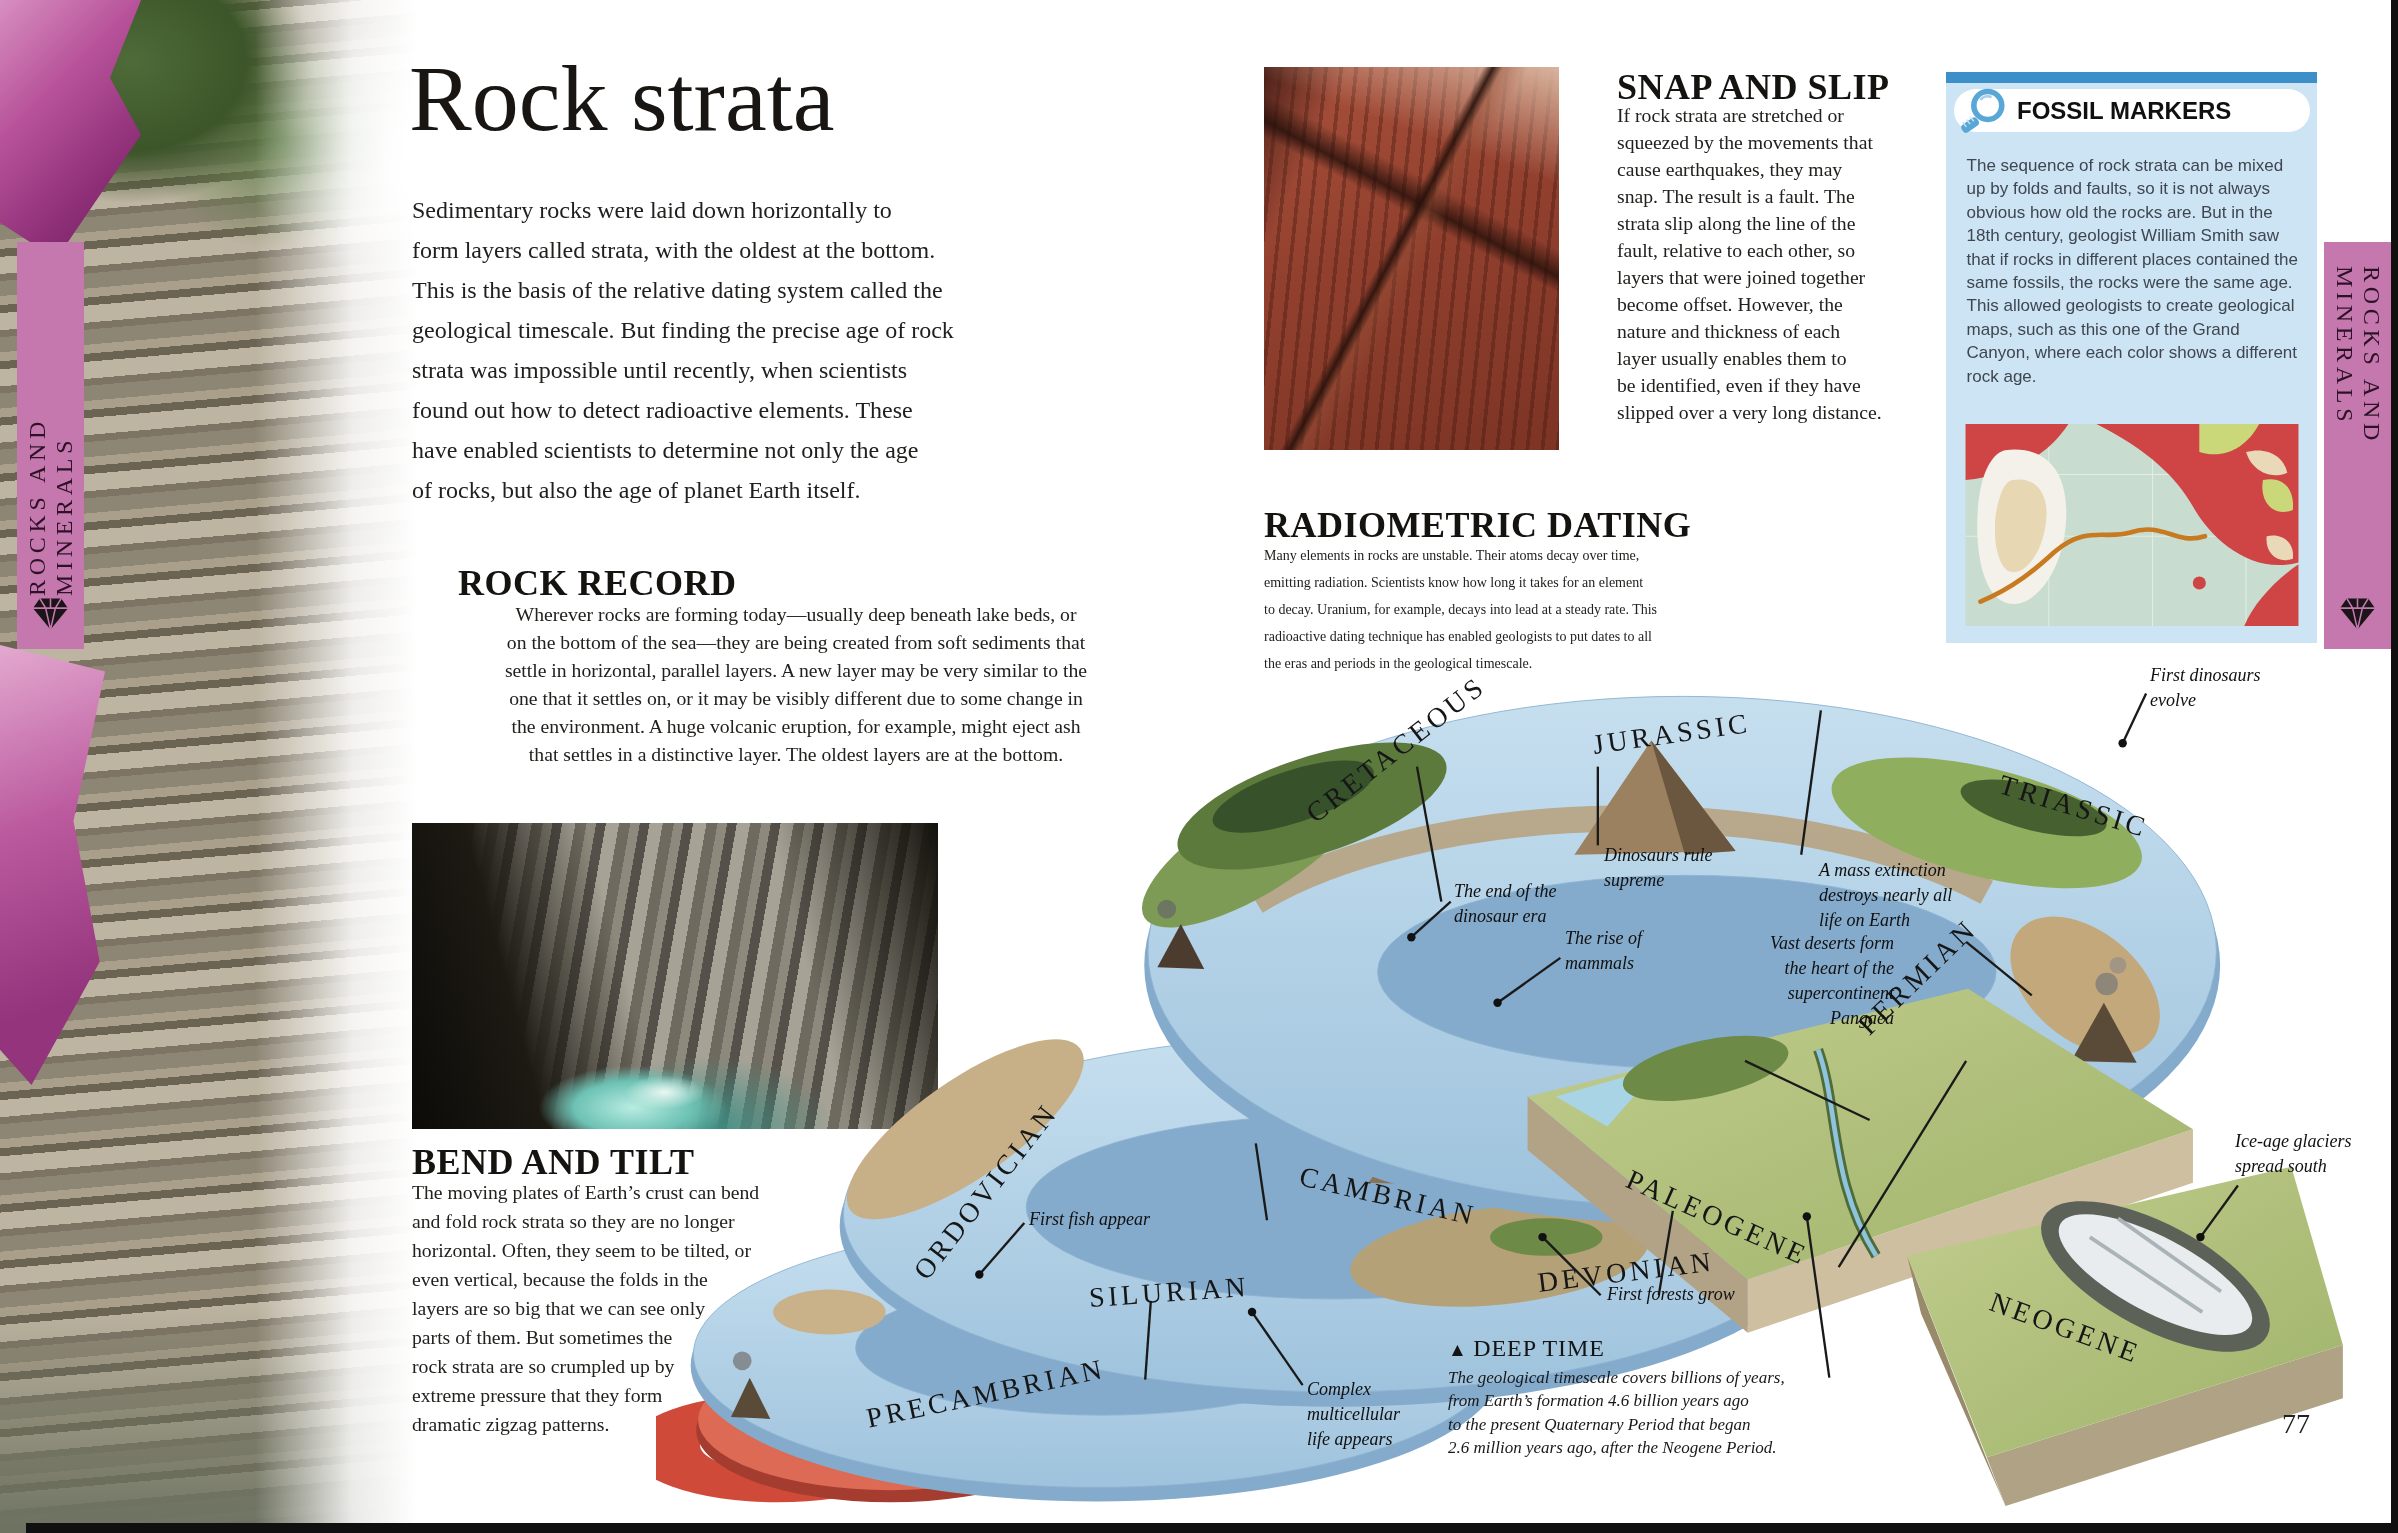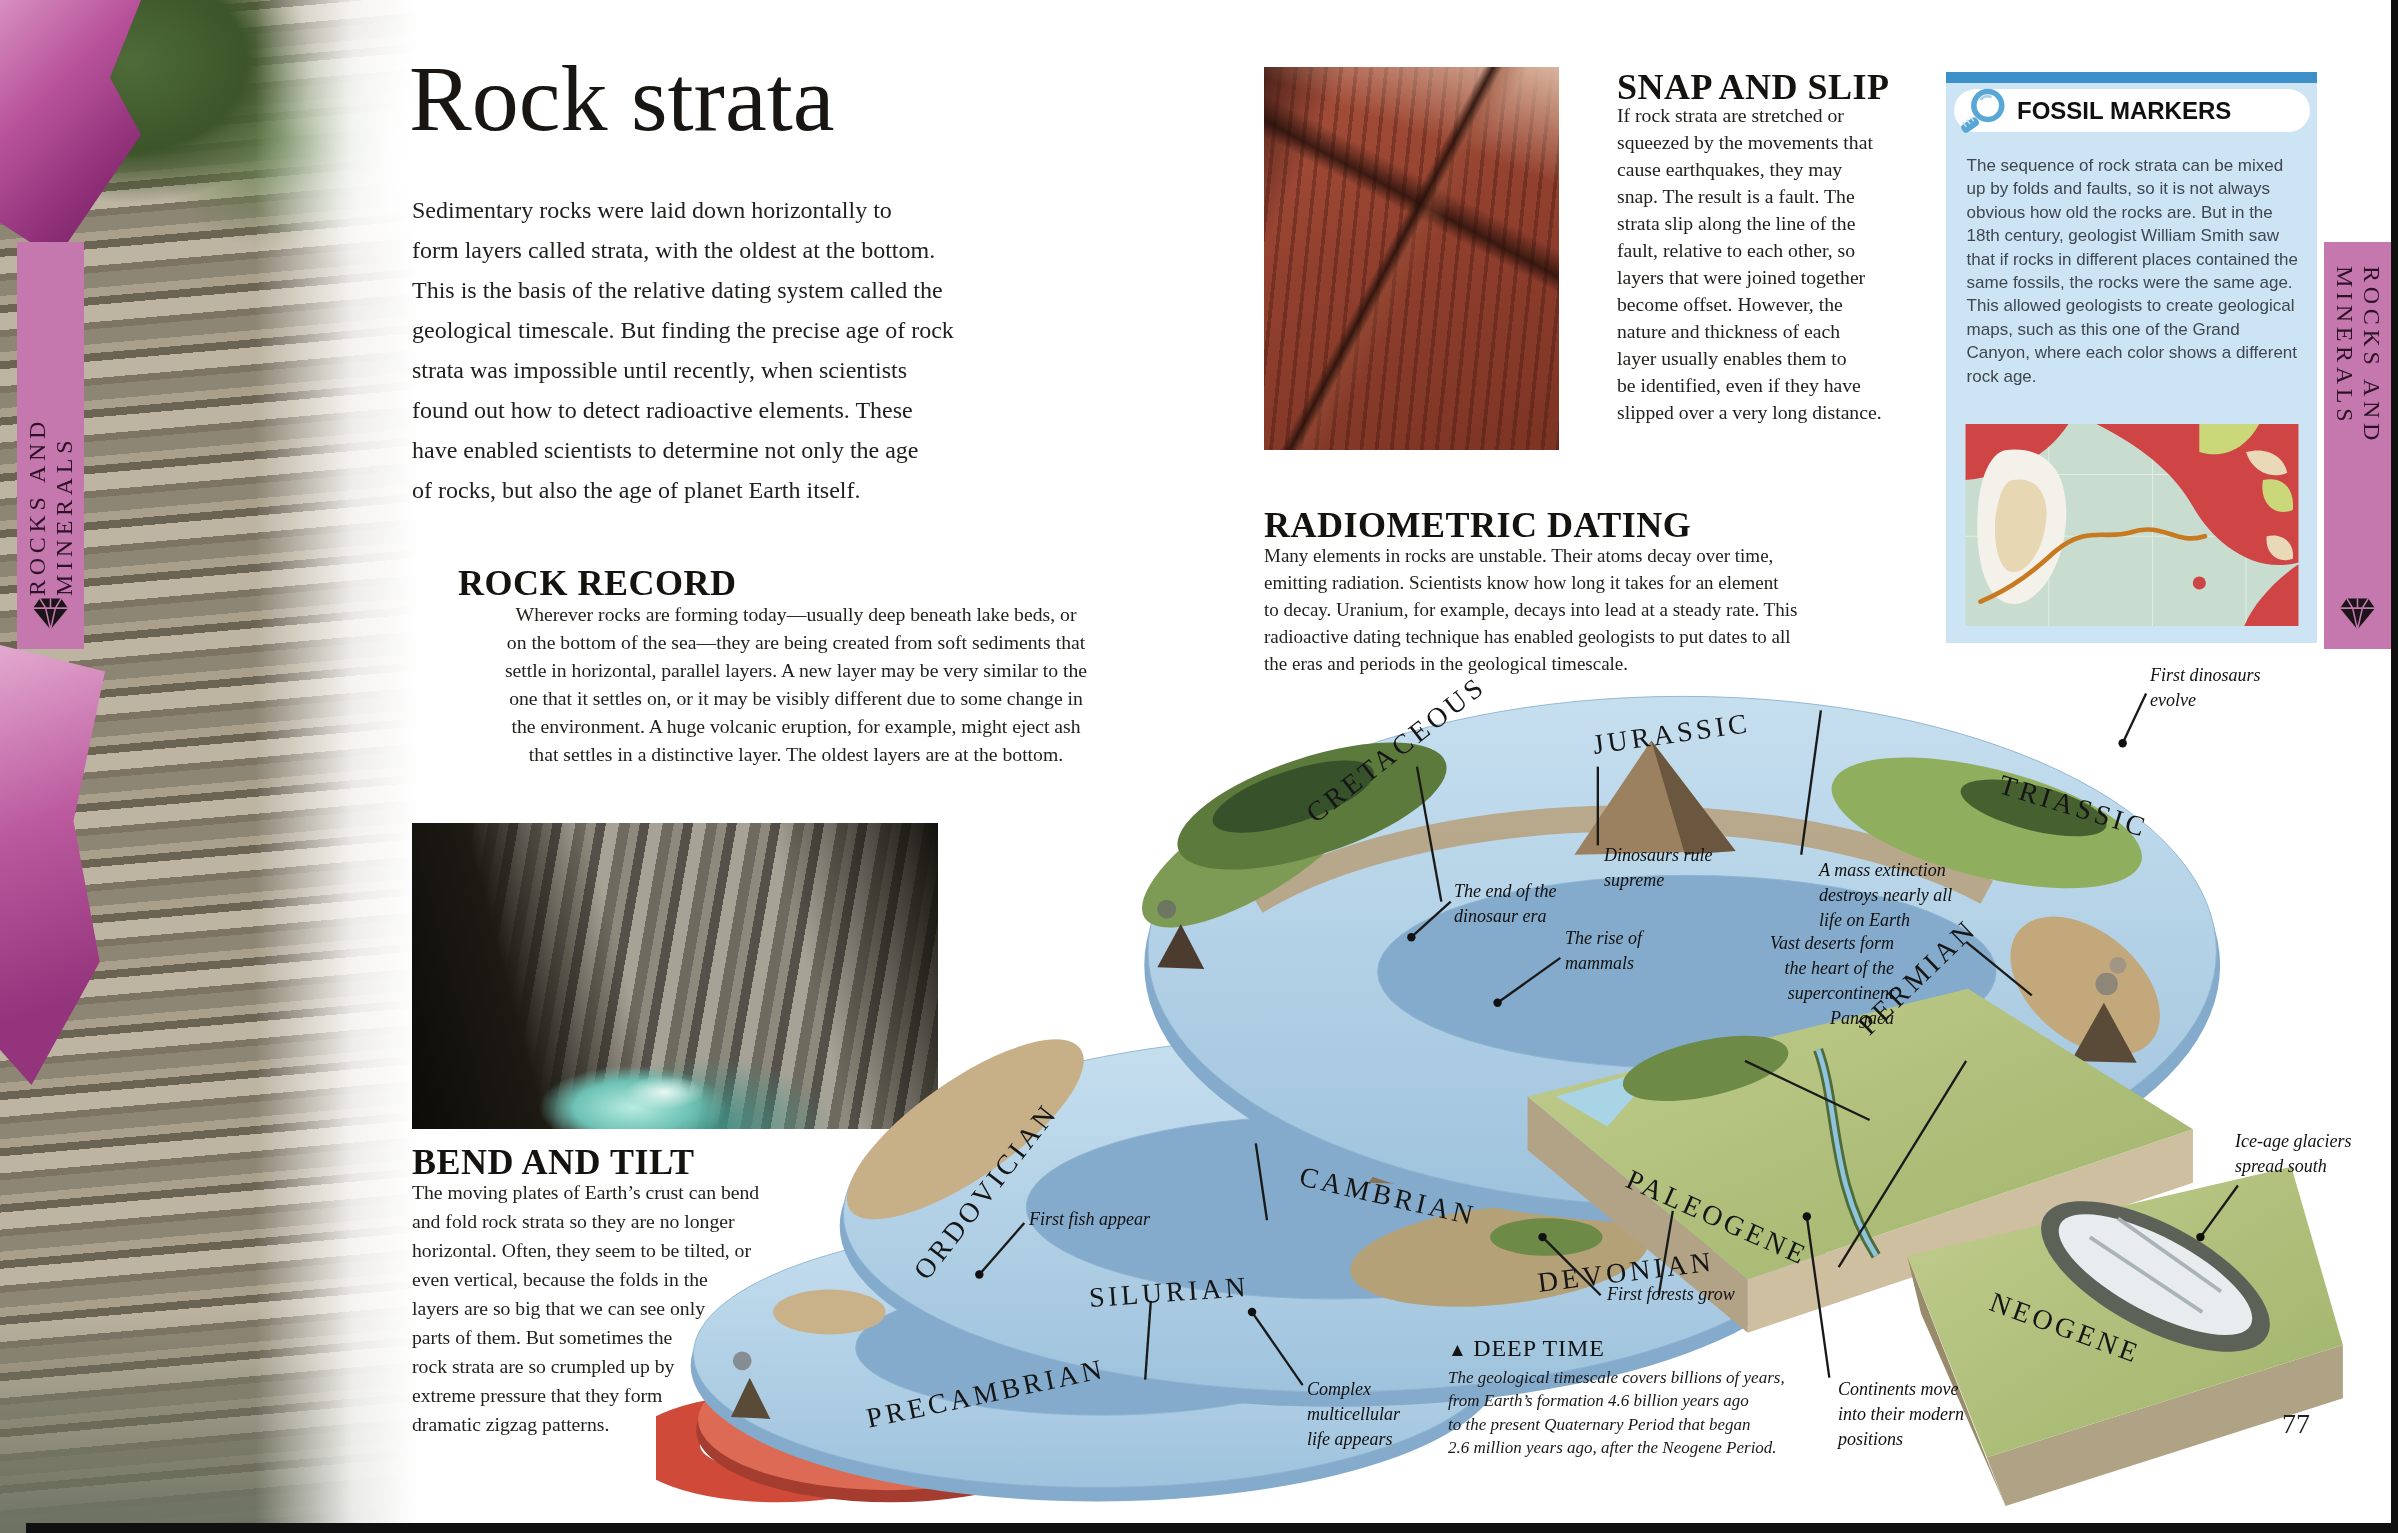--- a/index.html
+++ b/index.html
@@ -39,21 +39,21 @@
   .intro{left:412px;top:190px;font-size:24px;line-height:40px;width:768px;color:#20201e;}
   .sec-head{font-size:36px;font-weight:bold;letter-spacing:0.5px;color:#151310;}
   .sec-body{font-size:19.7px;line-height:28px;color:#23211e;}
   .h-rockrecord{left:412px;top:562px;margin-left:46px;}
   .b-rockrecord{left:412px;top:600px;width:768px;text-align:center;}
   .h-bend{left:412px;top:1141px;}
   .b-bend{left:412px;top:1178px;width:450px;line-height:29px;}
   .h-snap{left:1617px;top:66px;}
   .b-snap{left:1617px;top:102px;width:314px;line-height:27px;}
   .h-radio{left:1264px;top:504px;}
-  .b-radio{left:1264px;top:542px;width:670px;font-size:19px;line-height:27px;}
+  .b-radio{left:1264px;top:542px;width:670px;font-size:14px;line-height:27px;}
 
   
   .photo-canyon{left:412px;top:823px;width:526px;height:306px;
     background:
       radial-gradient(ellipse 56px 24px at 48% 88%, #eaf7f2 0%, rgba(234,247,242,0) 70%),
       radial-gradient(ellipse 131px 58px at 42% 93%, #b9ece2 0%, #6cc2b4 45%, rgba(108,194,180,0) 72%),
       radial-gradient(ellipse 215px 122px at 56% 100%, #3f8f85 0%, rgba(63,143,133,0) 60%),
       linear-gradient(75deg, #0c0b08 0%, #1d1a14 22%, rgba(29,26,20,0) 42%),
       linear-gradient(255deg, #14120d 0%, rgba(20,18,13,0) 28%),
       repeating-linear-gradient(100deg, #8d897c 0 9.4px, #55514a 9.4px 19px, #a7a296 19px 32px, #6e6a5f 32px 43px),
@@ -326,23 +326,20 @@
   <div class="anno pre" style="left:1819px;top:858px;width:197px;">A mass extinction
 destroys nearly all
 life on Earth</div>
   <div class="anno pre" style="left:2235px;top:1129px;width:187px;">Ice-age glaciers
 spread south</div>
   <div class="anno pre" style="left:1029px;top:1207px;width:234px;">First fish appear</div>
   <div class="anno pre" style="left:1607px;top:1282px;width:234px;">First forests grow</div>
   <div class="anno pre" style="left:1307px;top:1377px;width:159px;">Complex
 multicellular
 life appears</div>
-  <div class="anno pre" style="left:1838px;top:1377px;width:197px;">Continents move
-into their modern
-positions</div>
 
   <div class="caption">
     <div class="caption-title">
       <span class="caption-marker">▲</span><span>DEEP TIME</span>
     </div>
     <div class="caption-body pre">The geological timescale covers billions of years,
 from Earth’s formation 4.6 billion years ago
 to the present Quaternary Period that began
 2.6 million years ago, after the Neogene Period.</div>
   </div>

